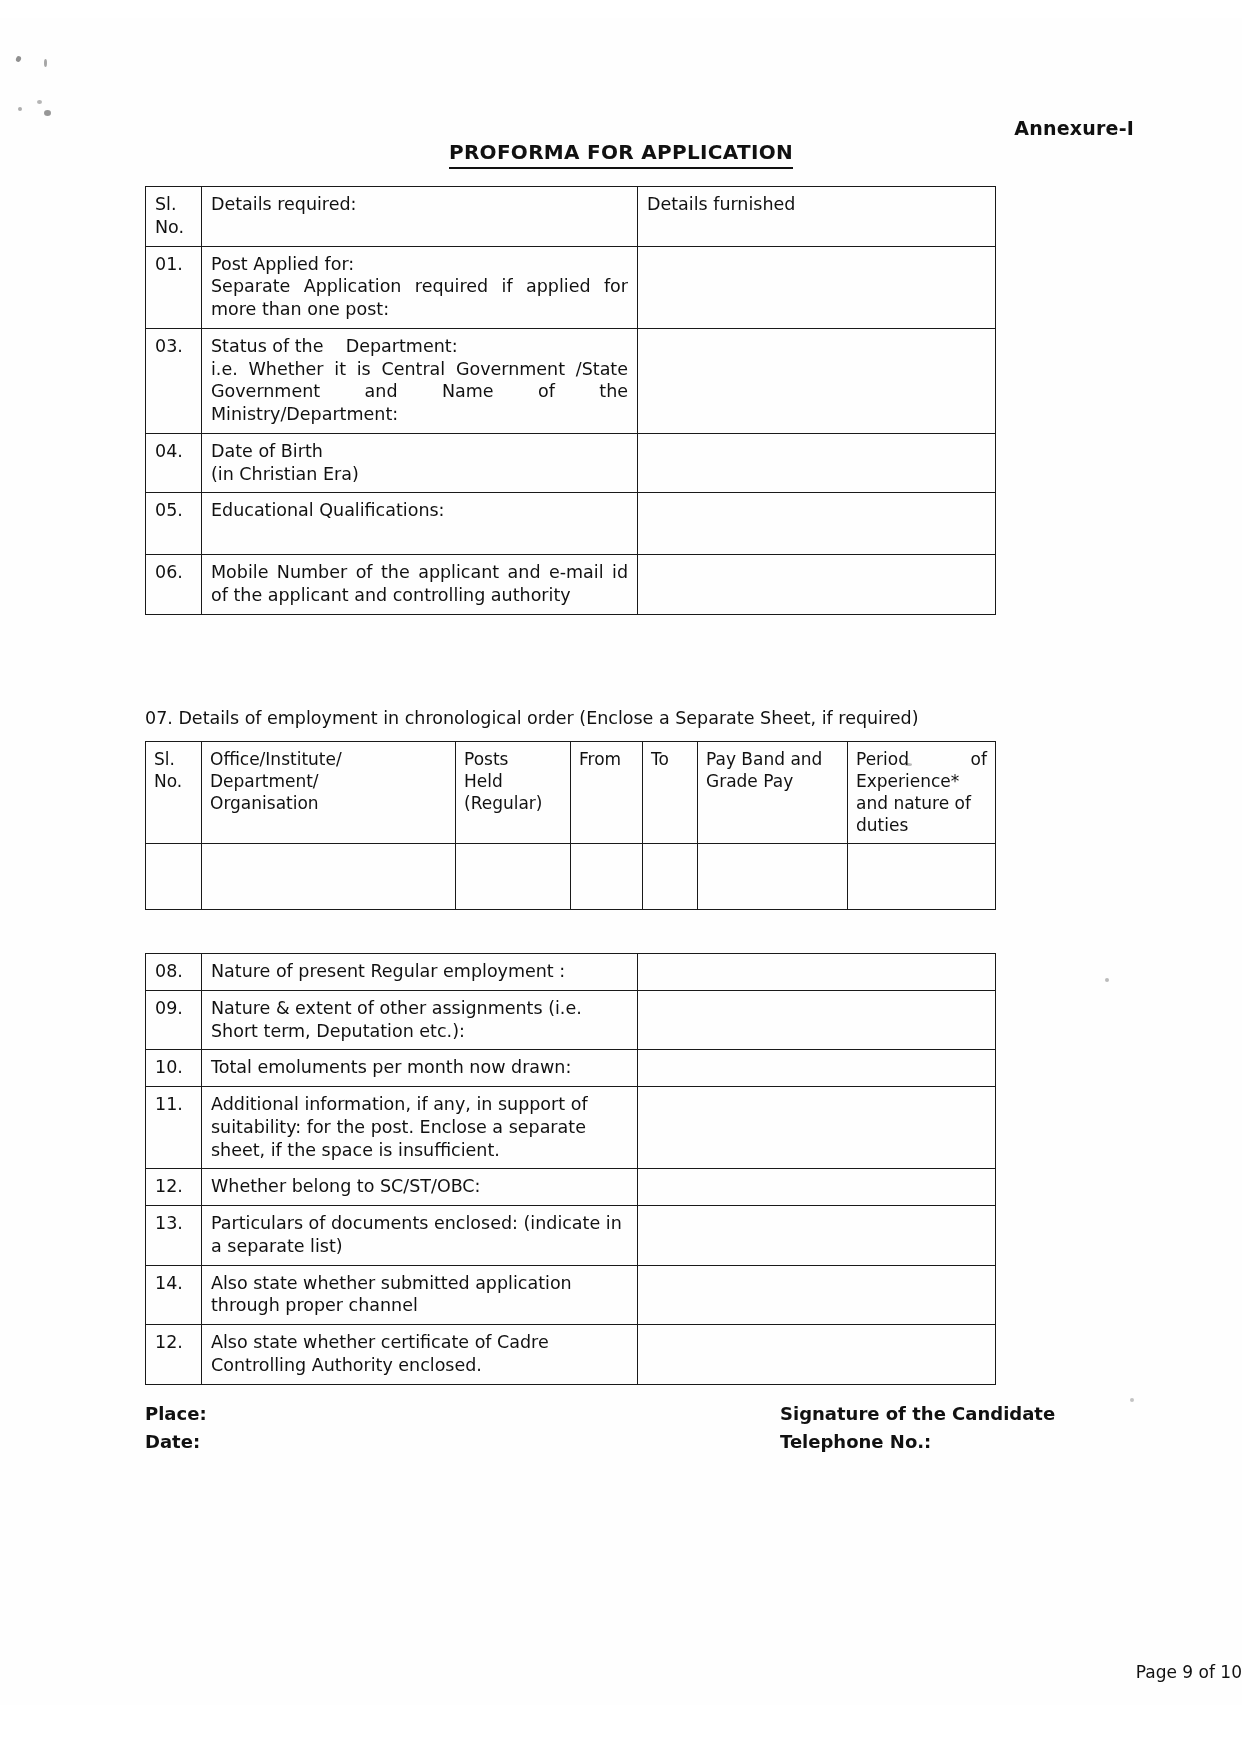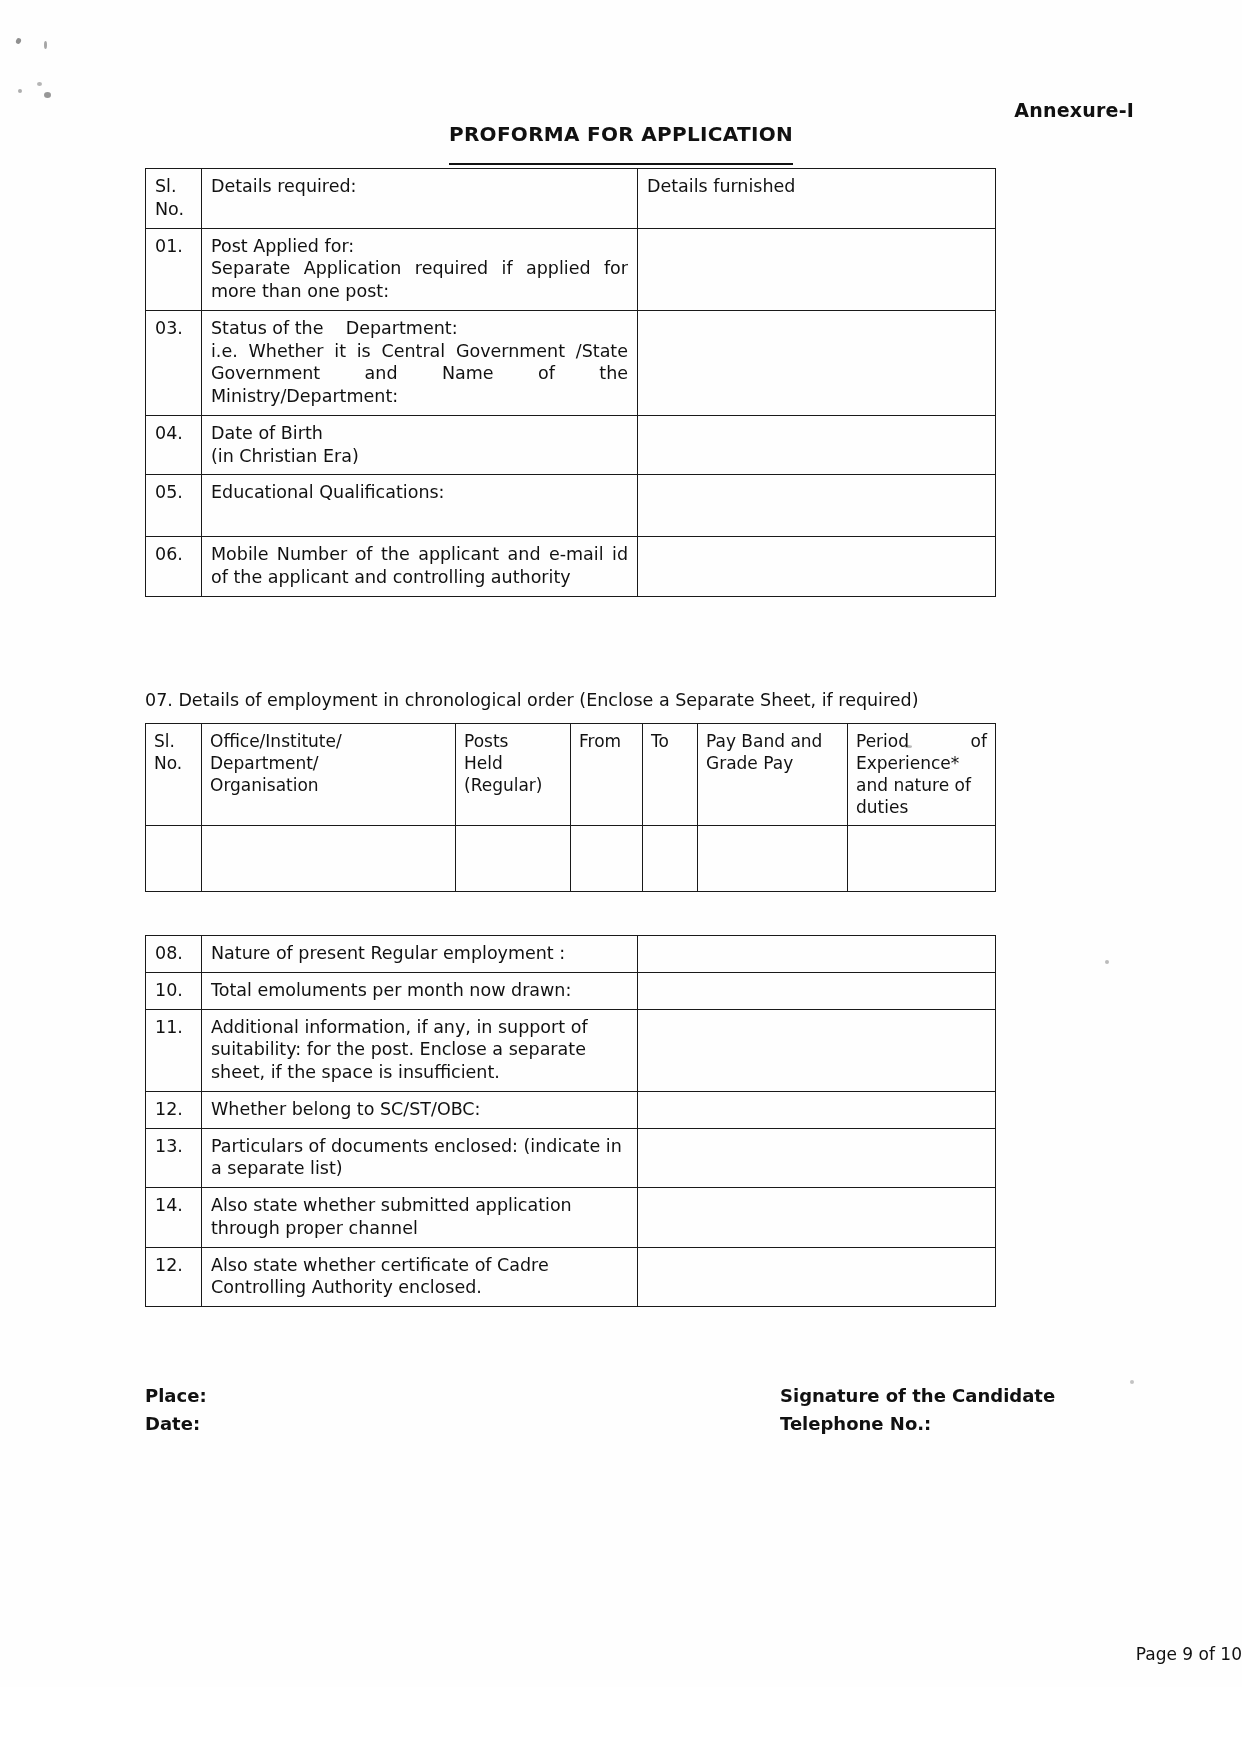--- a/index.html
+++ b/index.html
@@ -8,21 +8,21 @@
     background: #ffffff;
   }
   body {
     font-family: "DejaVu Sans", sans-serif;
     color: #111111;
   }
   .page {
     position: relative;
     width: 1242px;
     height: 1687px;
-    margin: 0 auto;
+    margin: 18px auto;
     background: #fefefe;
     overflow: hidden;
   }
   
   .speck {
     position: absolute;
     background: #6b6b6b;
     border-radius: 50%;
     opacity: .75;
   }
@@ -49,21 +49,21 @@
     left: 0;
     top: 122px;
     width: 1242px;
     text-align: center;
     font-weight: bold;
     font-size: 20px;
     letter-spacing: .3px;
   }
   .doc-title span {
     border-bottom: 2px solid #111;
-    padding-bottom: 17px;
+    padding-bottom: 3px;
   }
 
   table.frm {
     position: absolute;
     border-collapse: collapse;
     table-layout: fixed;
     font-size: 17.5px;
     line-height: 1.30;
   }
   table.frm td, table.frm th {
@@ -277,20 +277,25 @@
       <col style="width:436px">
       <col style="width:358px">
     </colgroup>
     <tbody>
       <tr>
         <td class="sl">08.</td>
         <td>Nature of present Regular employment :</td>
         <td></td>
       </tr>
       <tr>
+        <td class="sl">09.</td>
+        <td class="just">Nature &amp; extent of other assignments (i.e. Short term, Deputation etc.):</td>
+        <td></td>
+      </tr>
+      <tr>
         <td class="sl">10.</td>
         <td>Total emoluments per month now drawn:</td>
         <td></td>
       </tr>
       <tr>
         <td class="sl">11.</td>
         <td class="just-full">Additional information, if any, in support of suitability: for the post. Enclose a separate sheet, if the space is insufficient.</td>
         <td></td>
       </tr>
       <tr>

